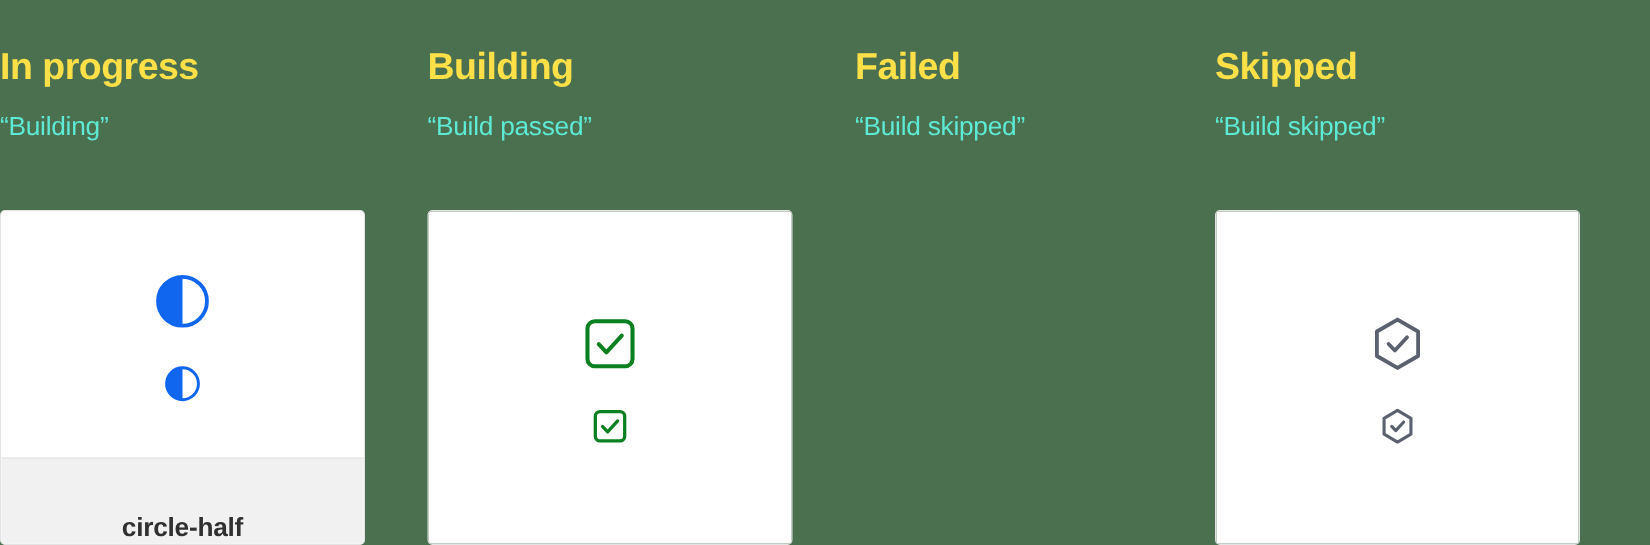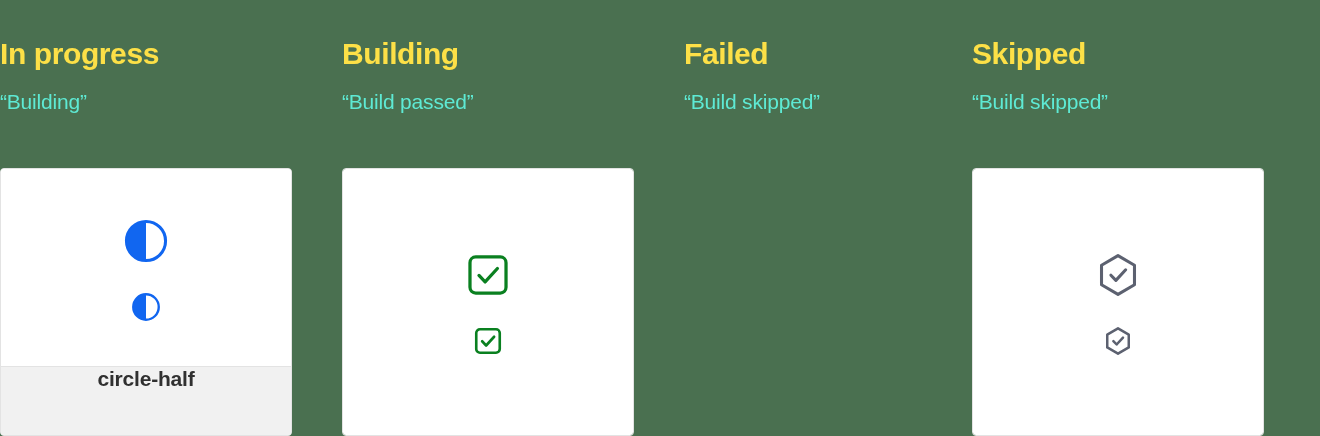--- a/index.html
+++ b/index.html
@@ -88,21 +88,21 @@
     display: block;
   }
   .icon-big { width: 46px; height: 46px; }
   .icon-small { width: 30px; height: 30px; }
 
   .card-footer {
     height: 68px;
     background: #f1f1f1;
     border-top: 1px solid #e3e3e3;
     display: flex;
-    align-items: flex-start;
+    align-items: flex-end;
     justify-content: center;
   }
 
   .card-label {
     font-size: 21px;
     font-weight: bold;
     color: #303030;
     letter-spacing: -0.2px;
   }
 </style>

